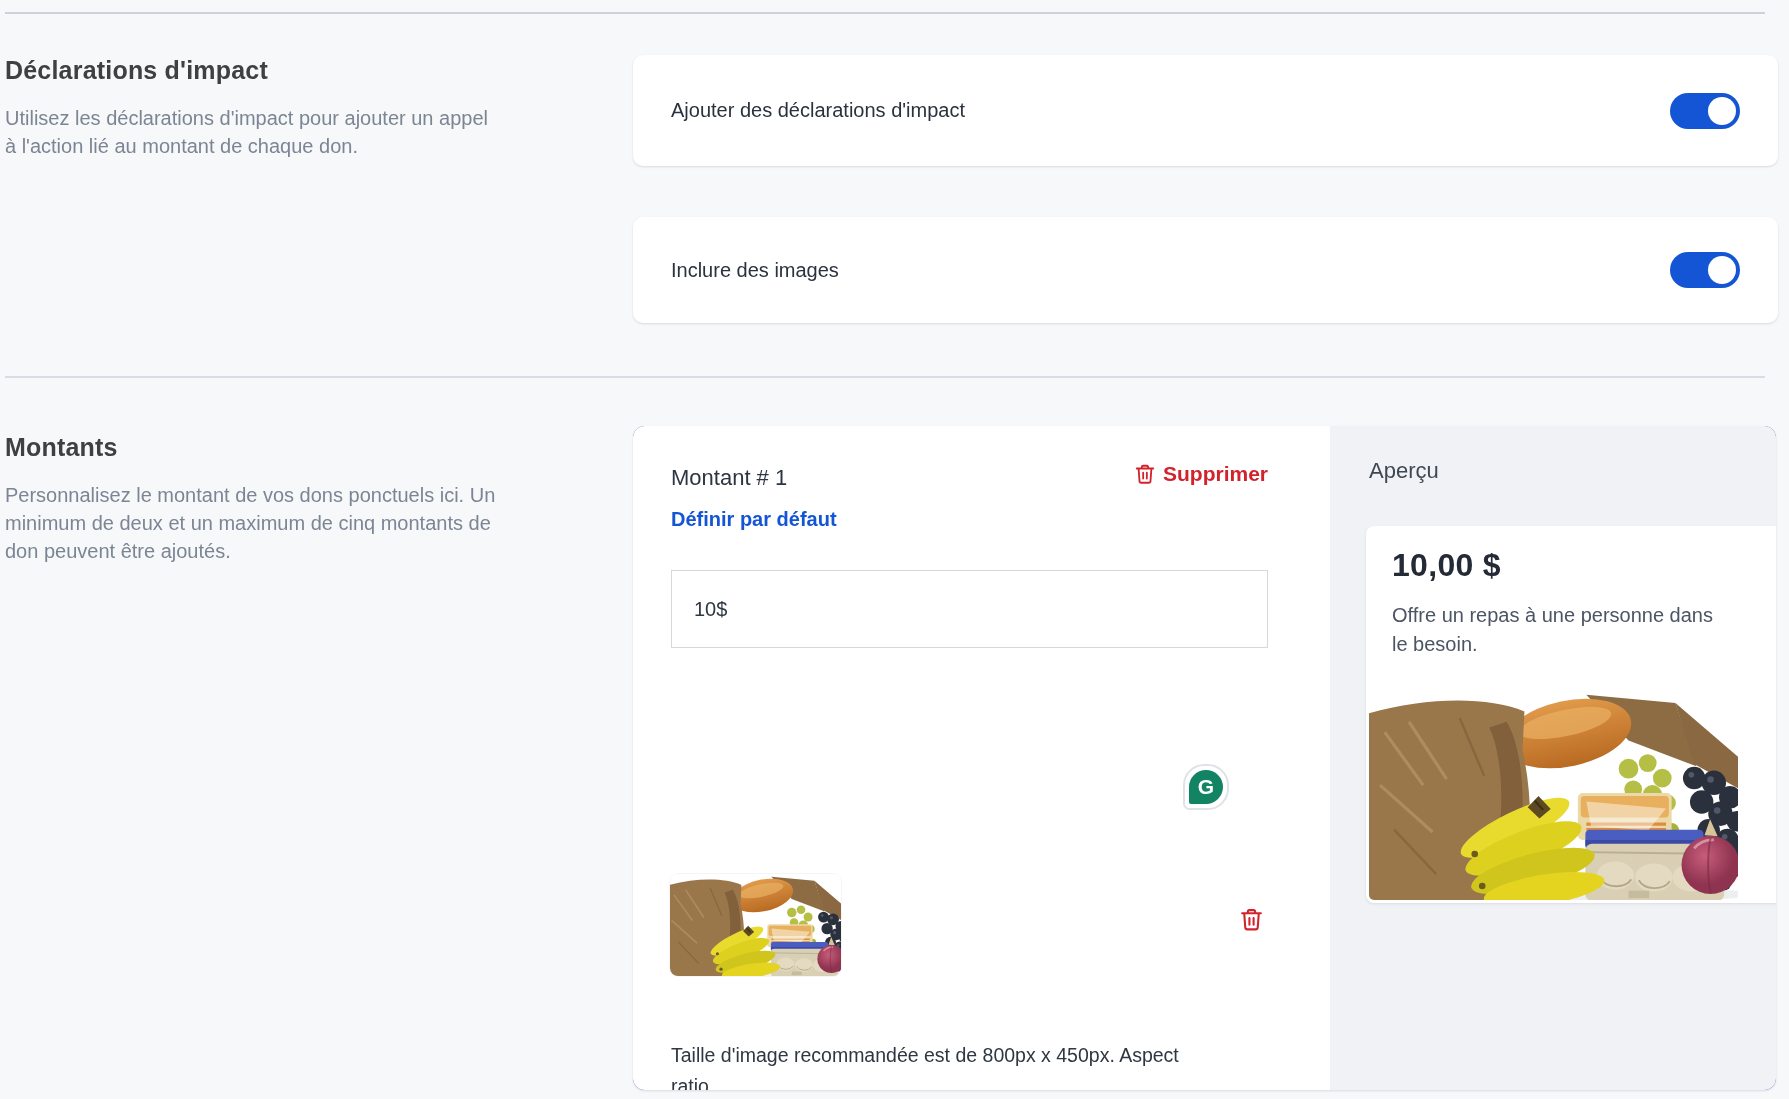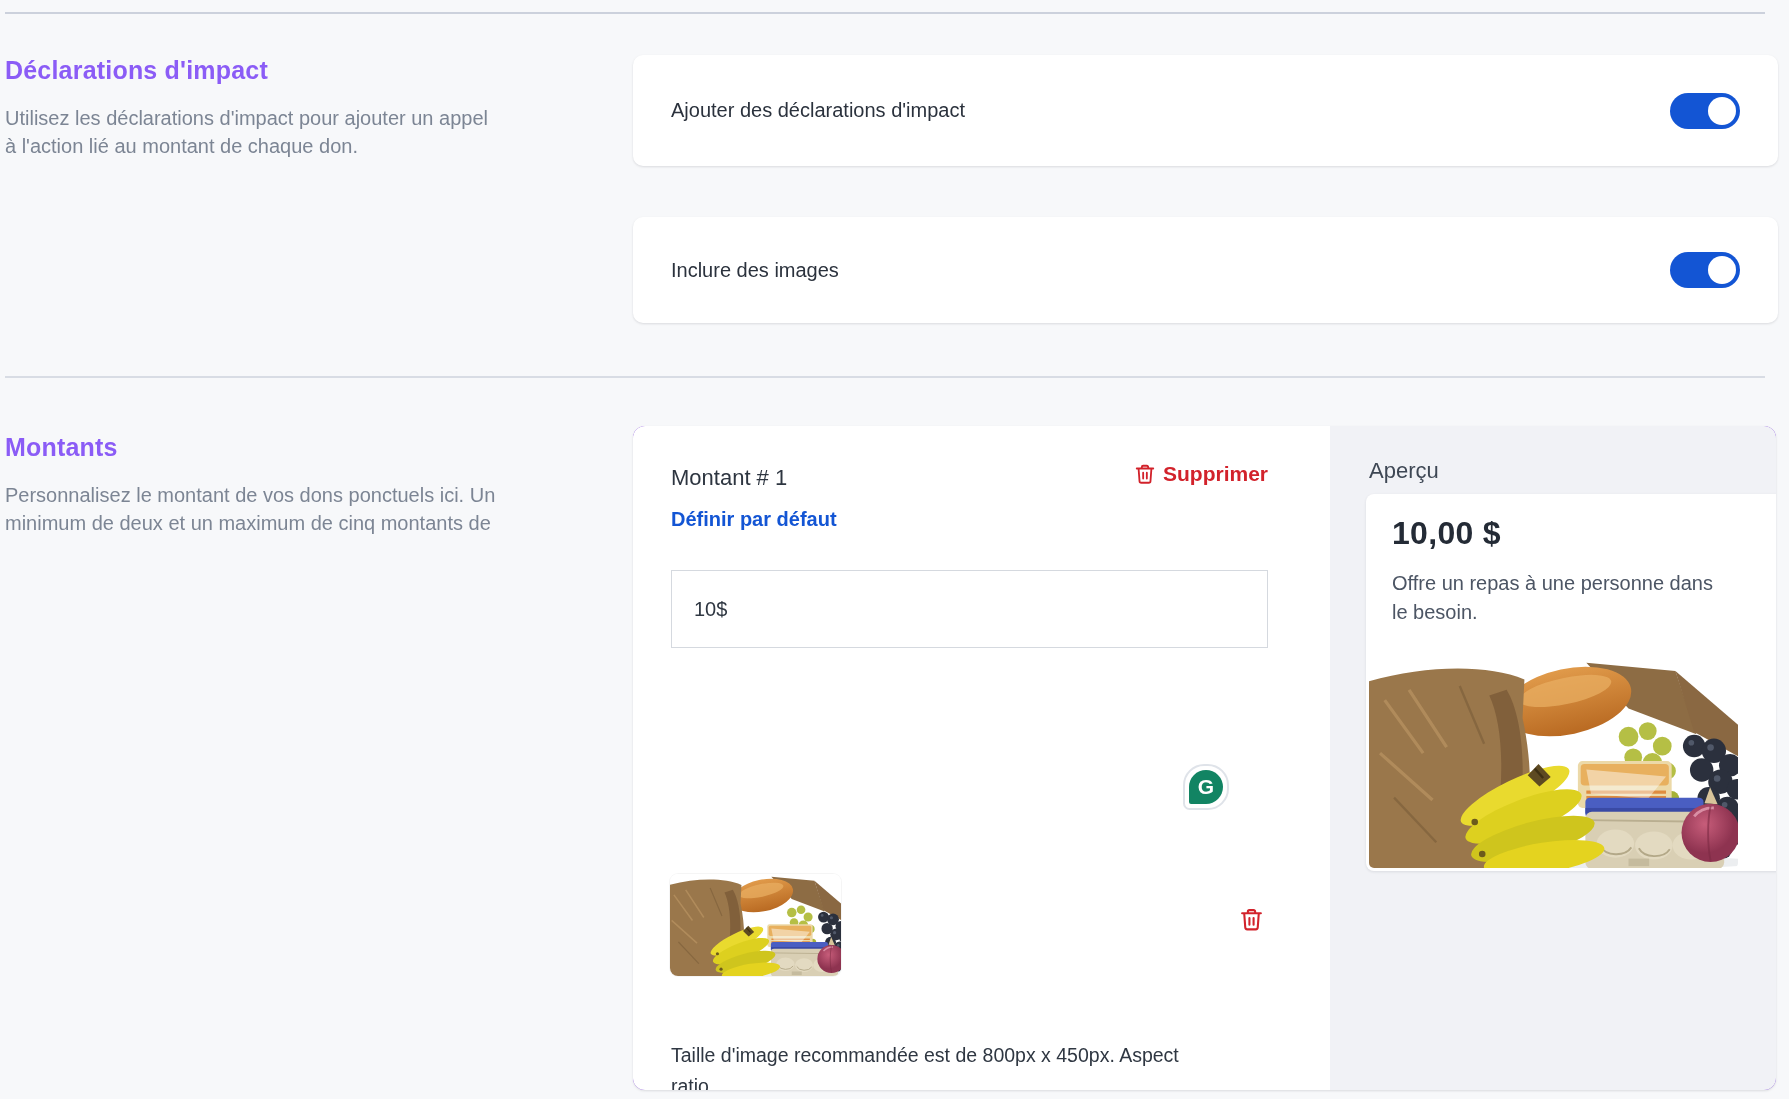--- a/index.html
+++ b/index.html
@@ -7,21 +7,21 @@
   .page{
     position:relative;width:1789px;height:1099px;overflow:hidden;
     background:#f7f8fa;
     font-family:"Liberation Sans","DejaVu Sans",sans-serif;
     color:#2b323d;
   }
   .hr{position:absolute;height:2px;background:#ccd1dc;left:5px;width:1760px;}
   .hr2{background:#d8dce4;}
 
   
-  .sec-title{position:absolute;left:5px;font-size:25px;font-weight:700;color:#8b5cf6;letter-spacing:.2px;}
+  .sec-title{position:absolute;left:5px;font-size:25px;font-weight:700;color:#404040;letter-spacing:.2px;}
   .sec-desc{position:absolute;left:5px;font-size:20px;line-height:28px;color:#7c8594;}
 
   
   .toggle-card{
     position:absolute;left:633px;width:1145px;background:#fff;border-radius:10px;
     box-shadow:0 1px 3px rgba(20,26,40,.08),0 1px 2px rgba(20,26,40,.05);
     display:flex;align-items:center;justify-content:space-between;
     padding:0 38px;
     gap:12px;
   }
@@ -74,21 +74,21 @@
     overflow:hidden;box-shadow:0 0 0 1px rgba(0,0,0,.04);
   }
   .thumb svg{display:block;width:100%;height:100%;}
   .img-delete{position:absolute;left:606px;top:481px;color:#d2222b;cursor:pointer;}
   .img-hint{position:absolute;left:38px;top:578px;width:530px;font-size:19.5px;line-height:31px;color:#2f3742;margin-top:36px;}
 
   
   .preview-panel{position:relative;flex:1;background:#f1f2f6;height:100%;}
   .preview-title{position:absolute;left:39px;top:32px;font-size:22px;color:#3e4754;}
   .preview-card{
-    position:absolute;left:36px;top:68px;width:419px;height:377px;background:#fff;border-radius:8px;
+    position:absolute;left:36px;top:100px;width:419px;height:377px;background:#fff;border-radius:8px;
     box-shadow:0 1px 3px rgba(20,26,40,.10);
   }
   .preview-amount{position:absolute;left:26px;top:21px;font-size:32px;font-weight:700;color:#242b36;letter-spacing:.3px;}
   .preview-desc{position:absolute;left:26px;top:75px;width:330px;font-size:20px;line-height:29px;color:#4c5564;}
   .preview-img{
     position:absolute;left:3px;top:163px;width:369px;height:211px;border-radius:5px;overflow:hidden;
   }
   .preview-img svg{display:block;width:100%;height:100%;}
   .hidden-defs{position:absolute;width:0;height:0;overflow:hidden;}
 </style>
@@ -224,20 +224,21 @@
       <span class="knob"></span>
     </span>
   </div>
 
   <div class="hr hr2" style="top:376px"></div>
 
   <div class="sec-title" style="top:433px">Montants</div>
   <div class="sec-desc" style="top:481px">
     <div>Personnalisez le montant de vos dons ponctuels ici. Un</div>
     <div>minimum de deux et un maximum de cinq montants de</div>
+    <div>don peuvent être ajoutés.</div>
   </div>
 
   <div class="amounts-wrap">
 
     <div class="amount-card">
       <div class="amount-title">Montant # 1</div>
 
       <div class="delete-btn">
         <svg width="22" height="22" viewBox="0 0 24 24">
             <use href="#trashIcon"></use>

